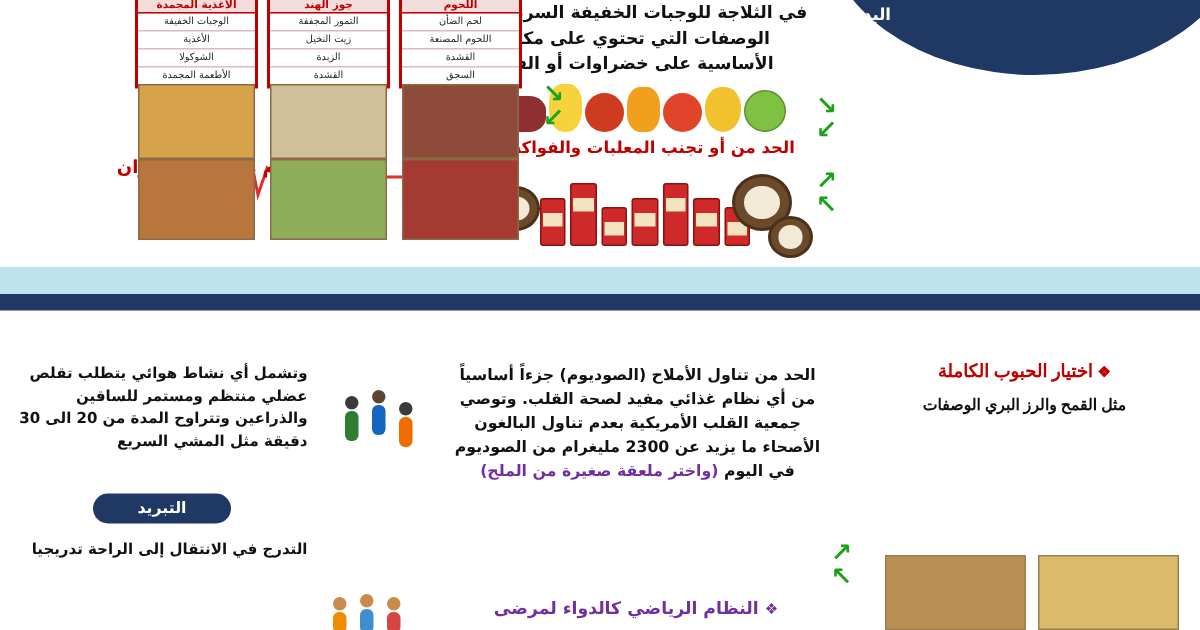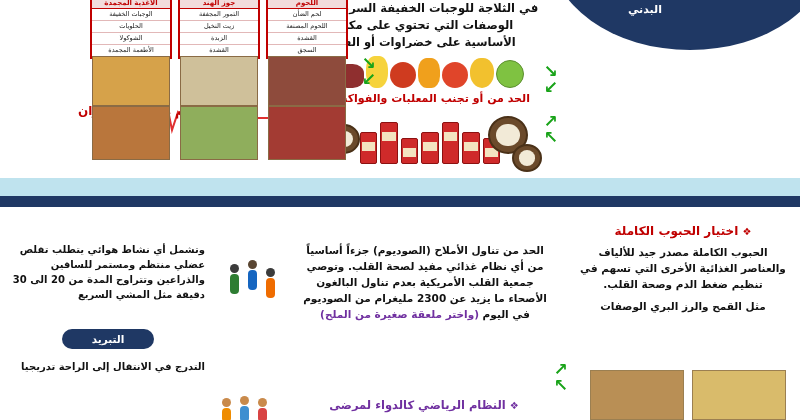--- a/index.html
+++ b/index.html
@@ -20,21 +20,21 @@
   
   .ecg{position:absolute;right:528px;top:78px;width:160px;height:60px;}
   .ecg svg{display:block;}
 
   
   .dark-blob{
     position:absolute;right:-30px;top:-70px;width:280px;height:120px;
     background:#1f3864;border-radius:0 0 60% 60%/0 0 100% 100%;
   }
   .blob-text{
-    position:absolute;right:70px;top:2px;width:170px;text-align:center;
+    position:absolute;right:70px;top:2px;width:170px;text-align:left;
     color:#ffffff;font-size:11px;line-height:15px;font-weight:bold;
   }
 
   .prep-line{
     position:absolute;right:530px;top:104px;width:230px;text-align:center;
     font-size:12px;color:#c00000;font-weight:bold;direction:rtl;
   }
   .prep-line .lbl{color:#333333;font-weight:normal;font-size:11px;}
 
   
@@ -77,21 +77,21 @@
 
   
   .bottom-panel{position:absolute;left:0;top:202px;width:800px;height:218px;background:#ffffff;}
   .bp-top-rule{position:absolute;left:0;top:0;width:800px;height:5px;background:#1f3864;}
 
   .sec-title{
     font-size:12px;font-weight:bold;color:#c00000;direction:rtl;text-align:center;
   }
   .flower{color:#c00000;font-size:10px;}
 
-  .col-r{position:absolute;right:12px;top:22px;width:210px;text-align:center;direction:rtl;}
+  .col-r{position:absolute;right:12px;top:38px;width:210px;text-align:center;direction:rtl;font-family:Liberation Serif, serif;}
   .col-r .body{font-size:10.5px;line-height:16px;color:#111;font-weight:bold;margin-top:6px;text-align:center;}
   .col-r .sub{font-size:10.5px;color:#111;font-weight:bold;margin-top:8px;}
 
   .col-m{position:absolute;right:250px;top:34px;width:250px;text-align:center;direction:rtl;}
   .col-m .body{font-size:10.5px;line-height:16px;color:#111;font-weight:bold;margin-top:6px;}
   .col-m .purple{color:#7030a0;}
 
   .pill{
     position:absolute;background:#1f3864;color:#fff;border-radius:14px;
     font-size:10.5px;font-weight:bold;text-align:center;padding:4px 10px;direction:rtl;
@@ -164,21 +164,21 @@
       <span class="can"></span>
     </div>
 
     <div class="coconut" style="right:272px;top:116px;width:36px;height:34px"></div>
     <div class="coconut" style="right:258px;top:144px;width:26px;height:24px"></div>
     <div class="coconut" style="right:440px;top:124px;width:28px;height:26px"></div>
 
     <div class="tbl" style="right:628px;top:-4px;width:78px;">
       <div class="hd">الأغذية المجمدة</div>
       <div class="cell">الوجبات الخفيفة</div>
-      <div class="cell">الحلويات</div>
+      <div class="cell">الأغذية</div>
       <div class="cell">الشوكولا</div>
       <div class="cell">الأطعمة المجمدة</div>
     </div>
 
     <div class="tbl" style="right:540px;top:-4px;width:78px;">
       <div class="hd">جوز الهند</div>
       <div class="cell">التمور المجففة</div>
       <div class="cell">زيت النخيل</div>
       <div class="cell">الزبدة</div>
       <div class="cell">القشدة</div>
@@ -207,21 +207,20 @@
   <div class="top-divider2"></div>
 
   <div class="bottom-panel">
     <div class="bp-top-rule"></div>
 
     <div class="col-r">
       <div class="sec-title">
         <span class="flower">❖</span>
         <span>اختيار الحبوب الكاملة</span>
       </div>
-      <div class="body">الحبوب الكاملة مصدر جيد للألياف والعناصر الغذائية الأخرى التي تسهم في تنظيم ضغط الدم وصحة القلب.</div>
       <div class="sub">مثل القمح    والرز البري الوصفات</div>
     </div>
 
     <div class="grain" style="right:14px;top:168px;width:92px;height:48px;background:#d9bb6b"></div>
     <div class="grain" style="right:116px;top:168px;width:92px;height:48px;background:#b98f55"></div>
 
     <div class="col-m">
       <div class="body">
         <span>الحد من تناول الأملاح (الصوديوم) جزءاً أساسياً من أي نظام غذائي مفيد لصحة القلب. وتوصي جمعية القلب الأمريكية بعدم تناول البالغون الأصحاء ما يزيد عن 2300 مليغرام من الصوديوم في اليوم</span>
         <span class="purple">(واختر ملعقة صغيرة من الملح)</span>

